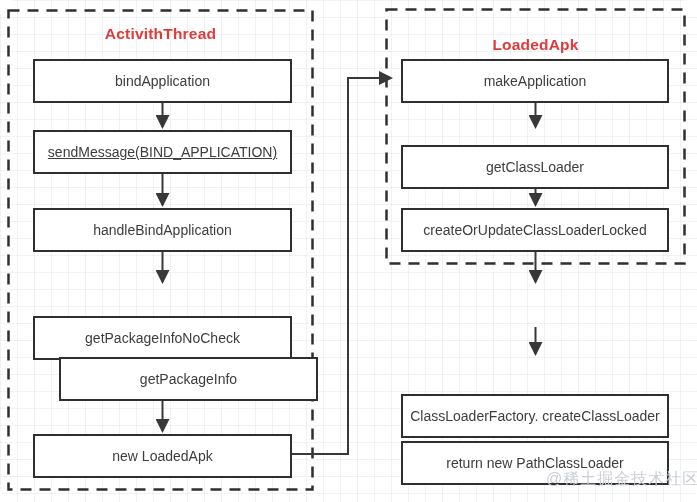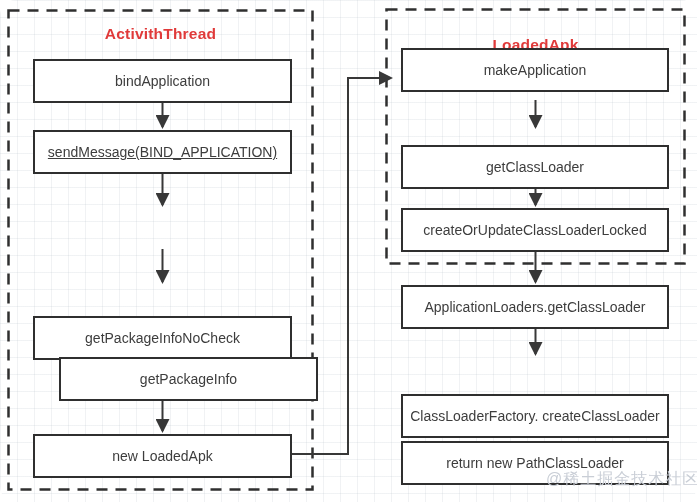--- a/index.html
+++ b/index.html
@@ -54,21 +54,21 @@
   .node.col-left  { left: 33px;  width: 259px; }
   .node.col-right { left: 401px; width: 268px; }
 
   .l-top0 { top: 59px; }
   .l-top1 { top: 130px; text-decoration: underline; }
   .l-top2 { top: 208px; }
   .l-top3 { top: 285px; margin-top: 31px; }
   .l-top4 { top: 357px; margin-left: 26px; }
   .l-top5 { top: 434px; }
 
-  .r-top0 { top: 48px; }
+  .r-top0 { top: 59px; }
   .r-top1 { top: 145px; }
   .r-top2 { top: 208px; }
   .r-top3 { top: 285px; }
   .r-top4 { top: 357px; margin-top: 37px; }
   .r-top5 { top: 441px; }
 
   .watermark {
     position: absolute;
     left: 546px;
     top: 469px;
@@ -106,27 +106,27 @@
     <path d="M535.5,398 V432" stroke="#383838" stroke-width="2" fill="none" marker-end="url(#ah)"></path>
 
     <path d="M292,454 L348,454 L348,78 L391,78" stroke="#383838" stroke-width="2" fill="none" marker-end="url(#ah)"></path>
   </svg>
 
   <div class="group-title left">ActivithThread</div>
   <div class="group-title right">LoadedApk</div>
 
   <div class="node col-left l-top0">bindApplication</div>
   <div class="node col-left l-top1">sendMessage(BIND_APPLICATION)</div>
+  <div class="node col-left l-top2">handleBindApplication</div>
   <div class="node col-left l-top3">getPackageInfoNoCheck</div>
   <div class="node col-left l-top4">getPackageInfo</div>
   <div class="node col-left l-top5">new LoadedApk</div>
 
   <div class="node col-right r-top0">makeApplication</div>
   <div class="node col-right r-top1">getClassLoader</div>
   <div class="node col-right r-top2">createOrUpdateClassLoaderLocked</div>
 
-  <div class="node col-right r-top3">ApplicationLoaders.getClassLoader</div>
   <div class="node col-right r-top4">ClassLoaderFactory. createClassLoader</div>
   <div class="node col-right r-top5">return new PathClassLoader</div>
 
   <div class="watermark">@稀土掘金技术社区</div>
 
 </div>
 
 </body></html>

